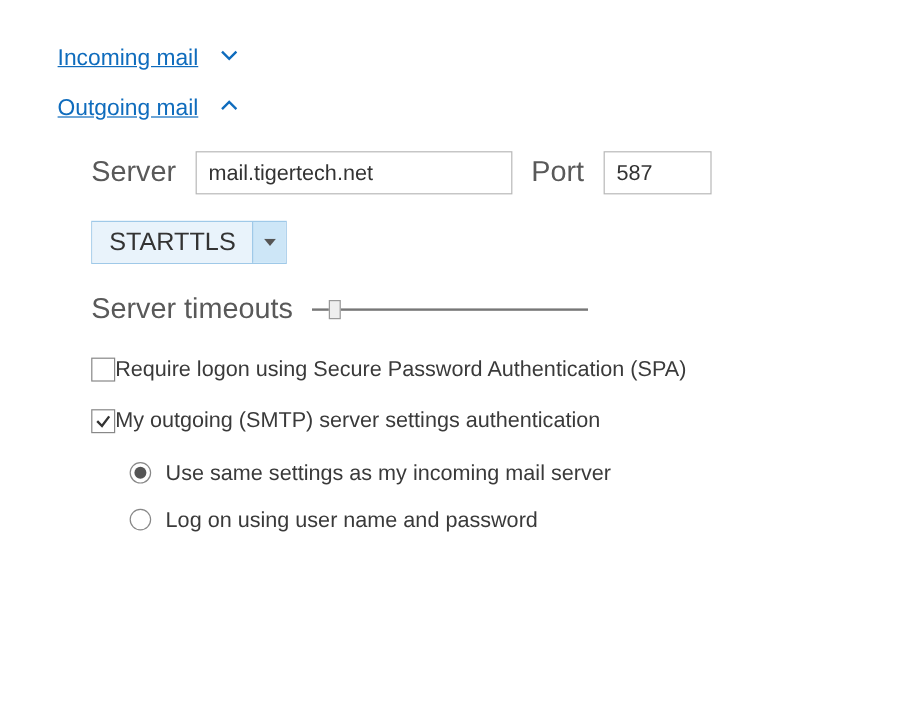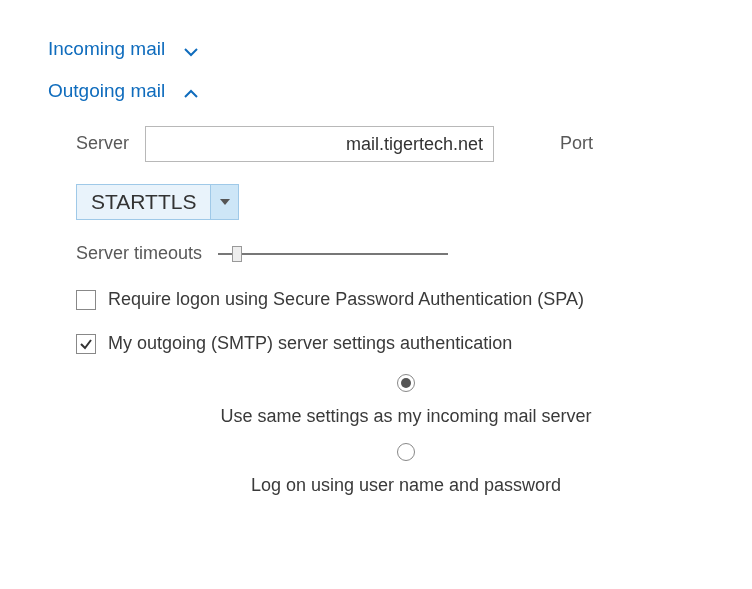--- a/index.html
+++ b/index.html
@@ -11,53 +11,54 @@
     color: #3a3a3a;
     background: #fff;
     width: 752px;
   }
   .section-header {
     color: #0f6cbd;
     font-size: 19px;
     padding: 6px 0;
     cursor: pointer;
     display: flex;
-    align-items: flex-end;
+    align-items: flex-start;
     gap: 19px;
+    text-decoration: underline;
   }
   .section-header .chev {
     font-size: 14px;
     color: #0f6cbd;
     display: inline-block;
   }
   .section-body {
     padding: 18px 0 0 28px;
   }
   .row {
     display: flex;
     align-items: center;
     gap: 16px;
     margin-bottom: 22px;
     flex-wrap: wrap;
   }
   .label {
     color: #595959;
-    font-size: 18px;
+    font-size: 24px;
     line-height: 1.3;
   }
   input.text {
     border: 1px solid #b8b8b8;
     height: 36px;
     padding: 0 10px;
     font-size: 18px;
     font-family: inherit;
     color: #333;
     background: #fff;
   }
-  .server-input { width: 349px; text-align: right; }
+  .server-input { width: 264px; }
   .port-input { width: 90px; }
   .select-wrap {
     display: inline-flex;
     height: 36px;
     border: 1px solid #9fc9e8;
   }
   .select-value {
     background: #e9f3fb;
     padding: 0 14px;
     display: flex;
@@ -96,21 +97,21 @@
     width: 10px;
     height: 16px;
     background: #eee;
     border: 1px solid #999;
     left: 6%;
   }
   
   .check-row {
     display: flex;
     align-items: flex-start;
-    gap: 12px;
+    gap: 0;
     margin-bottom: 18px;
     text-align: right;
   }
   .checkbox {
     width: 20px;
     height: 20px;
     border: 1px solid #888;
     background: #fff;
     flex-shrink: 0;
     margin-top: 3px;
@@ -128,21 +129,20 @@
   }
   
   .radio-group {
     padding-left: 32px;
   }
   .radio-row {
     display: flex;
     align-items: center;
     gap: 12px;
     margin-bottom: 14px;
-    flex-direction: column;
   }
   .radio {
     width: 18px;
     height: 18px;
     border: 1px solid #888;
     border-radius: 50%;
     background: #fff;
     flex-shrink: 0;
     display: flex;
     align-items: center;
@@ -177,21 +177,22 @@
         <path d="M1 8 L7 2 L13 8" stroke="#0f6cbd" stroke-width="2" fill="none"></path>
       </svg>
   </span>
 </div>
 
 <div class="section-body">
 
   <div class="row">
     <span class="label">Server</span>
     <input class="text server-input" type="text" value="mail.tigertech.net" style="">
-    <span class="label" style="margin-left:50px;">Port</span>
+    <span class="label" style="">Port</span>
+    <input class="text port-input" type="text" value="587" style="">
   </div>
 
   <div class="row">
     <div class="select-wrap">
       <div class="select-value">STARTTLS</div>
       <div class="select-btn">
         <svg width="10" height="6" viewBox="0 0 10 6">
             <path d="M0 0 L5 6 L10 0 Z" fill="#555"></path>
           </svg>
       </div>

